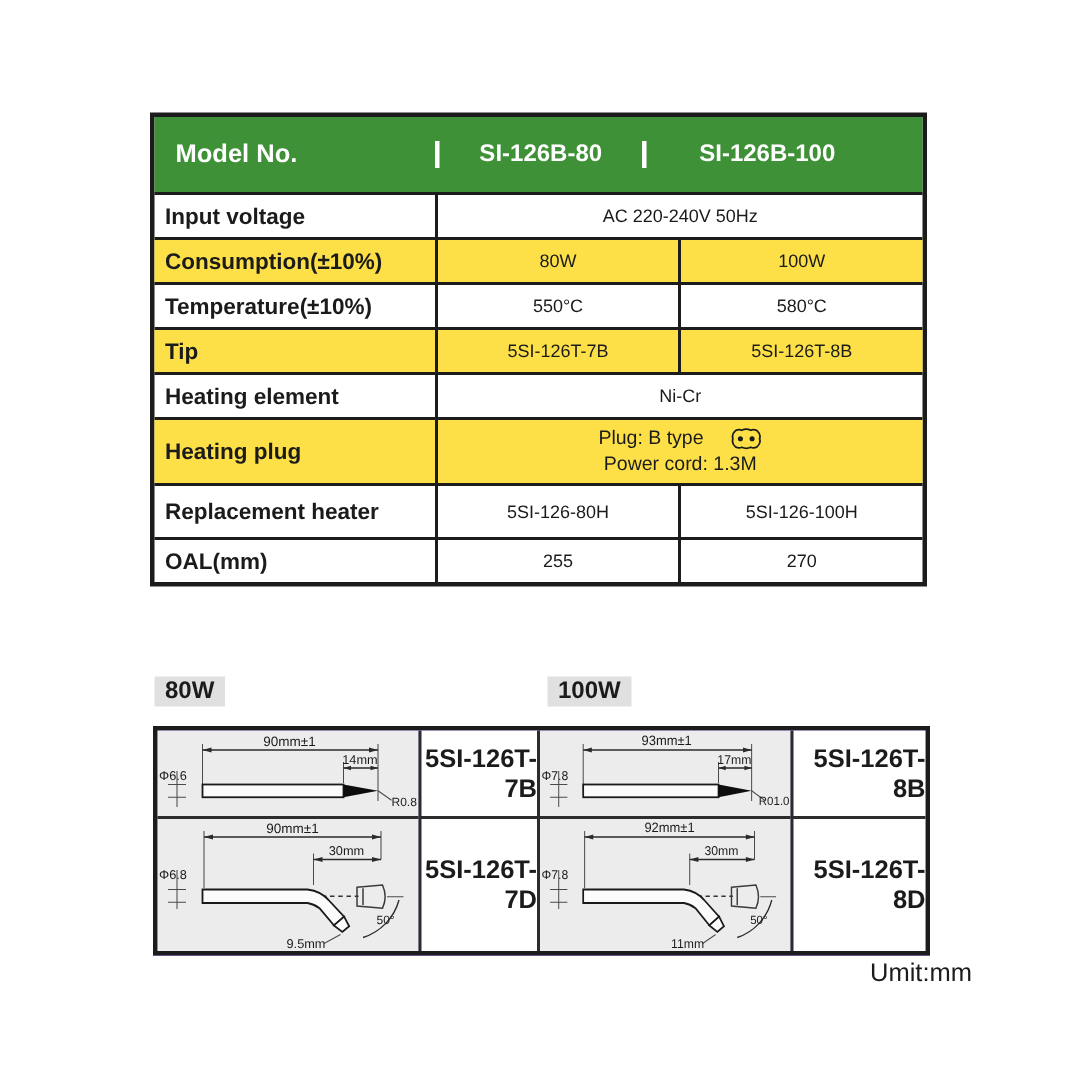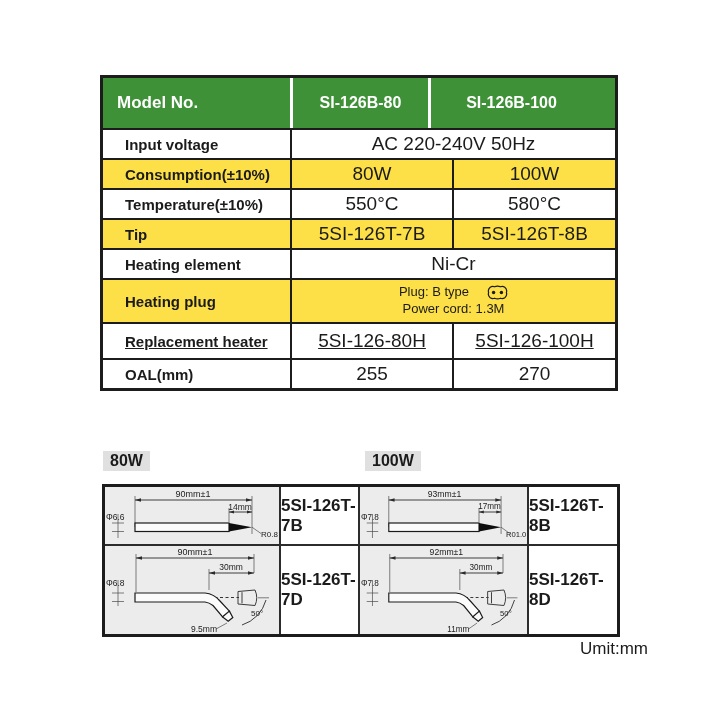--- a/index.html
+++ b/index.html
@@ -5,46 +5,47 @@
   html,body{margin:0;padding:0;}
   body{
     width:720px;height:720px;position:relative;background:#ffffff;
     font-family:"Liberation Sans",sans-serif;color:#1b1b1b;overflow:hidden;
   }
   
   .spec-table{
     position:absolute;left:100px;top:75px;width:518px;
     border:3px solid #1c1c1c;box-sizing:border-box;background:#fff;
   }
-  .spec-header{display:flex;height:50px;background:#3e9136;}
+  .spec-header{display:flex;height:50px;background:#3e9136;align-items:center;}
   .spec-header .hcell{display:flex;align-items:center;color:#fff;font-weight:bold;box-sizing:border-box;}
   .h-model{width:187px;padding-left:14px;font-size:17px;}
   .h-col{justify-content:center;font-size:16px;border-left:3px solid #ffffff;}
   .h-c2{width:138px;}
   .h-c3{width:164px;}
   .spec-row{display:flex;border-top:2px solid #1c1c1c;height:28px;}
-  .row-label{width:187px;padding-left:22px;display:flex;align-items:center;
+  .row-label{width:187px;padding-left:7px;display:flex;align-items:center;
     font-weight:bold;font-size:15px;box-sizing:border-box;}
-  .val{display:flex;align-items:center;justify-content:center;font-size:19px;box-sizing:border-box;}
+  .val{display:flex;align-items:center;justify-content:center;font-size:12px;box-sizing:border-box;}
   .v1{width:162px;border-left:2px solid #1c1c1c;}
   .v2{width:163px;border-left:2px solid #1c1c1c;}
   .vspan{width:325px;border-left:2px solid #1c1c1c;}
   .gray{background:#fde047;}
   .row-plug{height:42px;}
-  .row-repl{height:34px;text-decoration:underline;}
+  .row-repl{height:34px;}
   .plug-value{flex-direction:column;font-size:13px;line-height:1.3;}
   .plug-line1{display:flex;align-items:center;gap:18px;}
   
   .badge{position:absolute;background:#e0e0e0;font-weight:bold;font-size:16px;padding:1px 7px;}
   .badge-80{left:103px;top:451px;}
   .badge-100{left:365px;top:451px;}
   .tips-table{
     position:absolute;left:102px;top:484px;border:3px solid #1c1c1c;background:#6d28d9;
     display:grid;grid-template-columns:174px 79px 169px 90px;grid-template-rows:57px 90px;
     box-sizing:content-box;
+    text-align:right;
   }
   .tips-table>div{box-sizing:border-box;border-left:2px solid #2c2c2c;border-top:2px solid #2c2c2c;}
   .tips-table>div:nth-child(1),.tips-table>div:nth-child(2),
   .tips-table>div:nth-child(3),.tips-table>div:nth-child(4){border-top:none;}
   .tips-table>div:nth-child(1),.tips-table>div:nth-child(5){border-left:none;}
   .diag{background:#ececec;}
   .diag svg{display:block;width:100%;height:100%;}
   .tip-label{display:flex;align-items:center;justify-content:center;
     font-size:17px;font-weight:600;background:#fff;}
   .unit-note{position:absolute;left:518px;top:639px;width:130px;text-align:right;

